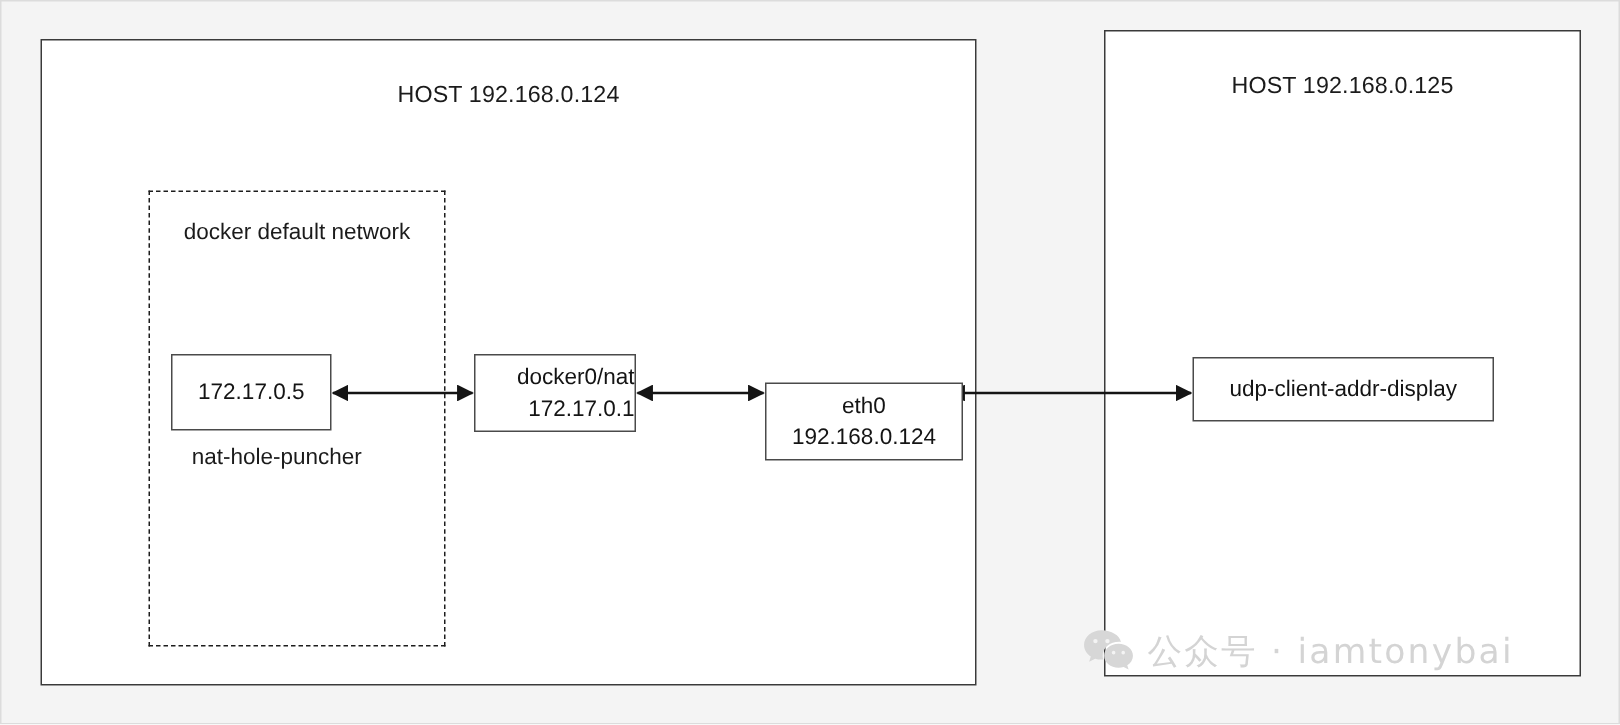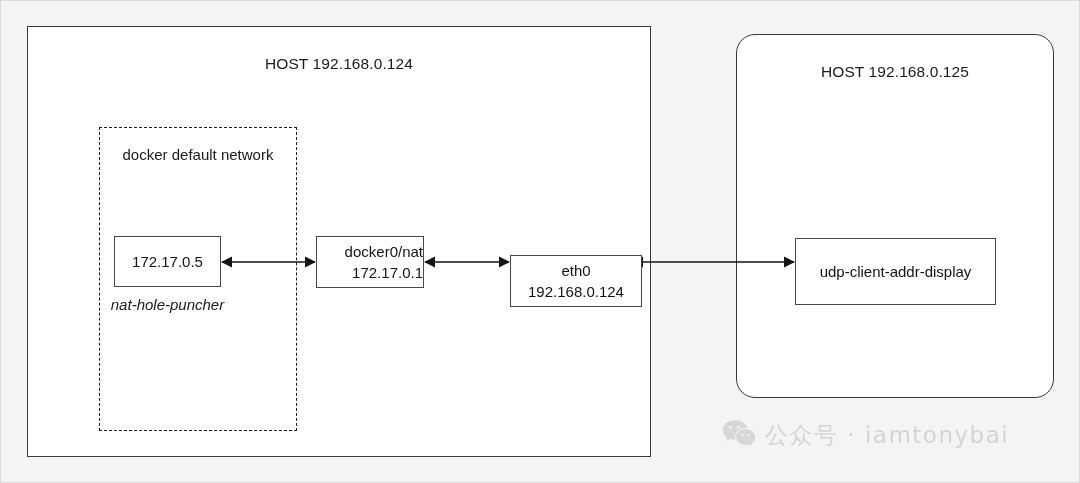--- a/index.html
+++ b/index.html
@@ -27,21 +27,21 @@
   }
 
   
   .host-box {
     position: absolute;
     background: #ffffff;
     border: 1.5px solid #3a3a3a;
     box-sizing: border-box;
   }
   #host-left  { left: 27px;  top: 26px; width: 624px; height: 431px; }
-  #host-right { left: 736px; top: 34px; width: 318px; height: 364px; border-radius: 19px; }
+  #host-right { left: 736px; top: 20px; width: 318px; height: 431px; }
 
   .host-title {
     position: absolute;
     left: 0;
     width: 100%;
     text-align: center;
     font-size: 15.5px;
     color: #1b1b1b;
     letter-spacing: 0.1px;
     white-space: nowrap;
@@ -85,51 +85,49 @@
     font-size: 15px;
     line-height: 21px;
     color: #141414;
     text-align: center;
     white-space: nowrap;
     z-index: 4;
   }
   #node-container { left: 114px; top: 236px; width: 107px; height: 51px; text-align: right; }
   #node-docker0   { left: 316px; top: 236px; width: 108px; height: 52px; align-items: flex-end; }
   #node-eth0      { left: 510px; top: 236px; width: 132px; height: 52px; margin-top: 19px; }
-  #node-udp       { left: 795px; top: 238px; width: 201px; height: 67px; }
+  #node-udp       { left: 795px; top: 238px; width: 201px; height: 43px; }
 
   .node-caption {
     position: absolute;
-    left: 95px;
+    left: 112px;
     top: 296px;
     width: 145px;
     text-align: center;
     font-size: 15px;
     color: #1b1b1b;
     white-space: nowrap;
-    font-style: italic;
   }
 
   
   #connectors {
     position: absolute;
     left: 0; top: 0;
     width: 1080px;
     height: 483px;
     z-index: 3;
     pointer-events: none;
   }
 
   
   #watermark {
     position: absolute;
     left: 722px;
     top: 419px;
     display: flex;
-    align-items: center;
     gap: 9px;
     opacity: 1;
     z-index: 6;
     pointer-events: none;
   }
   #watermark .wm-text {
     font-size: 23px;
     color: #d4d4d4;
     letter-spacing: 1.5px;
     white-space: nowrap;

